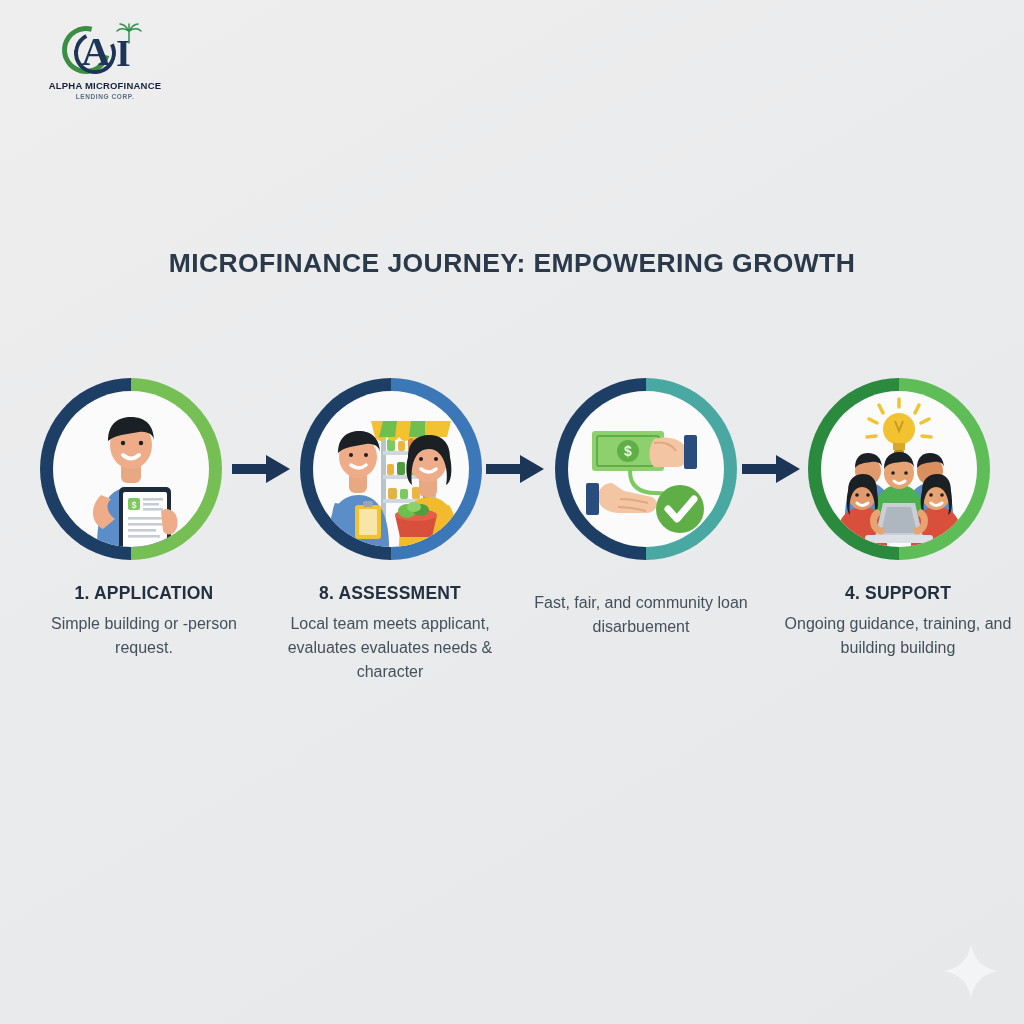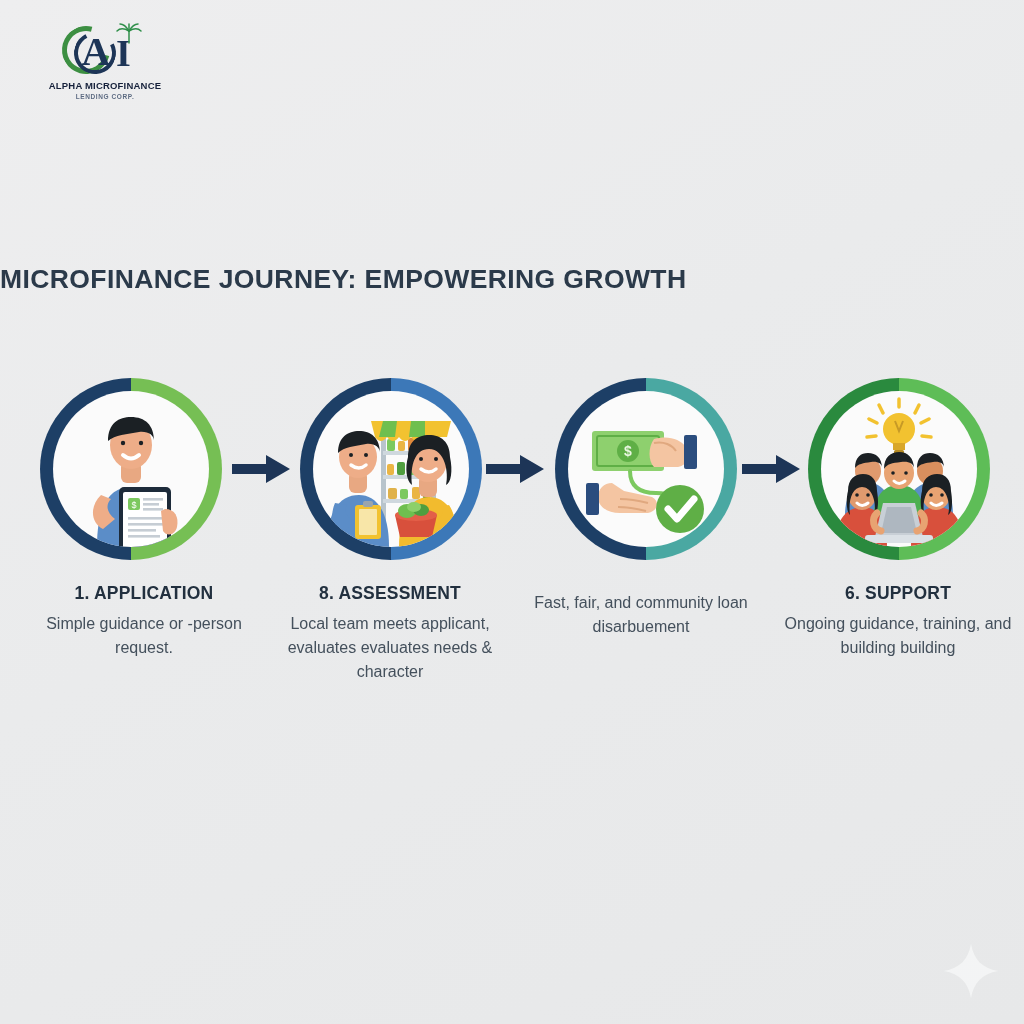--- a/index.html
+++ b/index.html
@@ -107,22 +107,23 @@
     letter-spacing: 0.6px;
     color: #2a3d5c;
     opacity: 0.75;
     filter: blur(0.3px);
   }
 
   
   .title {
     position: absolute;
     left: 0;
-    top: 264px;
+    top: 248px;
     width: 1024px;
+    text-align: center;
     font-size: 26.5px;
     font-weight: bold;
     letter-spacing: 0.4px;
     color: #2b3a4a;
   }
 
   
   .steps {
     position: absolute;
     left: 0;
@@ -417,34 +418,34 @@
 
           <path d="M56 122 C50 128 52 138 60 140" stroke="#e8a372" stroke-width="7" fill="none" stroke-linecap="round"></path>
           <path d="M100 122 C106 128 104 138 96 140" stroke="#e8a372" stroke-width="7" fill="none" stroke-linecap="round"></path>
         </svg>
       </div>
     </div>
   </div>
 
   <div class="caption" style="left:26px; top:583px">
     <div class="cap-title">1. APPLICATION</div>
-    <div class="cap-body">Simple guidance or -person request.</div>
+    <div class="cap-body">Simple building or -person request.</div>
   </div>
 
   <div class="caption" style="left:272px; top:583px">
     <div class="cap-title">8. ASSESSMENT</div>
     <div class="cap-body">Local team meets applicant, evaluates evaluates needs &amp; character</div>
   </div>
 
   <div class="caption" style="left:523px; top:583px">
     <div class="cap-body">Fast, fair, and community loan disarbuement</div>
   </div>
 
   <div class="caption" style="left:780px; top:583px">
-    <div class="cap-title">6. SUPPORT</div>
+    <div class="cap-title">4. SUPPORT</div>
     <div class="cap-body">Ongoing guidance, training, and building building</div>
   </div>
 
   <svg class="sparkle" viewBox="0 0 58 58">
     <path d="M29 2 C32 18 40 26 56 29 C40 32 32 40 29 56 C26 40 18 32 2 29 C18 26 26 18 29 2 Z" fill="#f7f8f8"></path>
   </svg>
 
 </div>
 
 </body></html>

